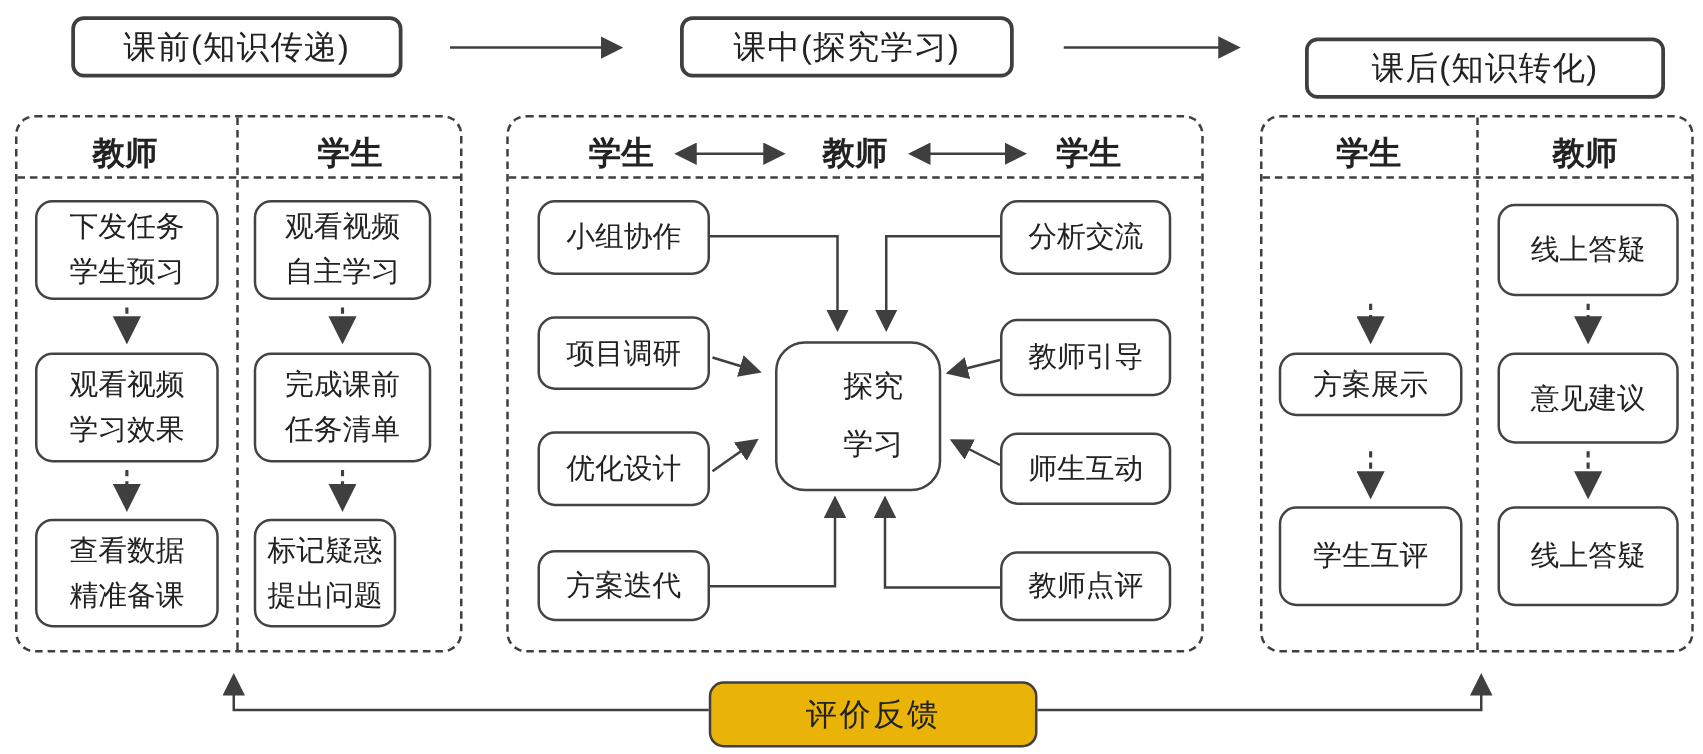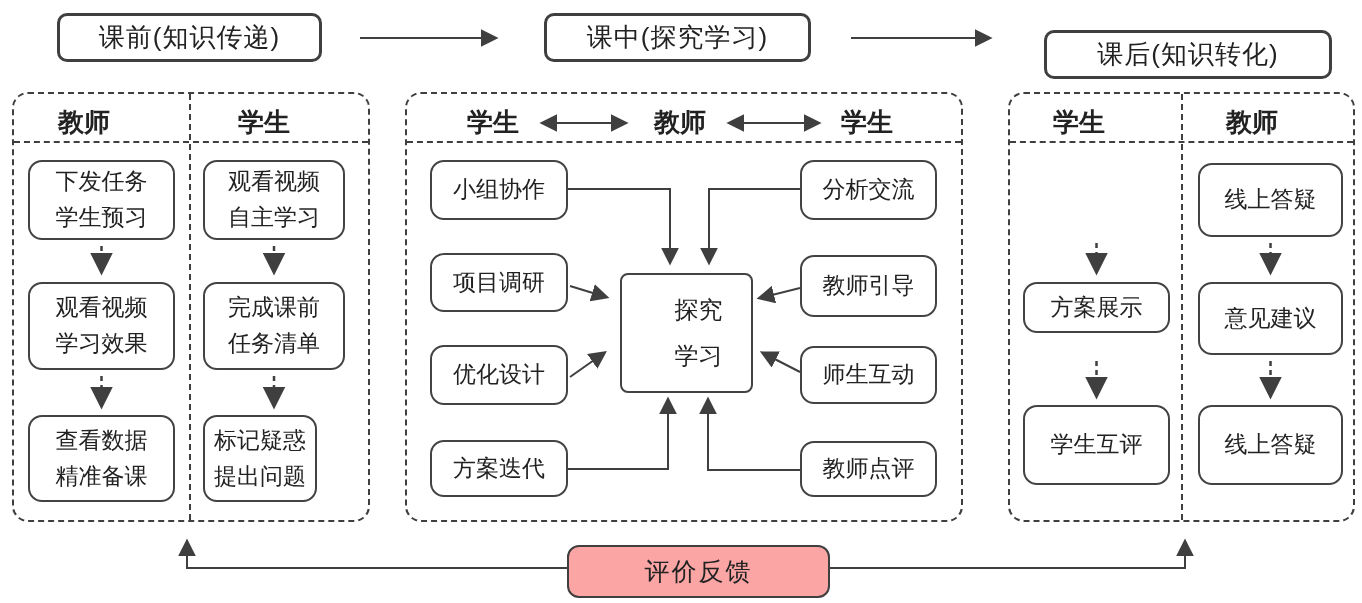--- a/index.html
+++ b/index.html
@@ -10,42 +10,42 @@
   .stage{
     position:absolute;border:3px solid #3f3f3f;border-radius:10px;
     display:flex;align-items:center;justify-content:center;
     font-size:26px;letter-spacing:1px;background:#fff;box-sizing:border-box;
   }
   .panel{
     position:absolute;border:2px dashed #3f3f3f;border-radius:16px;
     box-sizing:border-box;background:#fff;
   }
   .hdr{
-    position:absolute;font-size:26px;font-weight:bold;
+    position:absolute;font-size:26px;font-weight:bold;text-align:center;
     line-height:32px;
   }
   .hline{position:absolute;border-top:2px dashed #3f3f3f;}
   .vline{position:absolute;border-left:2px dashed #3f3f3f;}
   .step{
     position:absolute;border:2.5px solid #434343;border-radius:14px;
     display:flex;align-items:center;justify-content:center;text-align:center;
     font-size:23px;line-height:1.55;white-space:pre-line;background:#fff;
     box-sizing:border-box;
   }
   .center-box{
-    position:absolute;border:2.5px solid #434343;border-radius:8px;
+    position:absolute;border:2.5px solid #434343;border-radius:24px;
     display:flex;align-items:center;justify-content:center;text-align:center;
     font-size:24px;line-height:1.9;white-space:pre-line;background:#fff;
     box-sizing:border-box;
     padding-left:24px;
   }
   .feedback{
     position:absolute;border:2.5px solid #3f3f3f;border-radius:12px;
     display:flex;align-items:center;justify-content:center;
-    font-size:25px;letter-spacing:2px;background:#fca5a5;box-sizing:border-box;text-align:right;
+    font-size:25px;letter-spacing:2px;background:#eab308;box-sizing:border-box;text-align:right;
   }
   svg.overlay{position:absolute;left:0;top:0;pointer-events:none;}
   svg.overlay path{fill:none;stroke:#3f3f3f;stroke-width:2;}
   svg.overlay path.dash{stroke-dasharray:5 4;stroke-width:2.5;}
 </style>
 </head>
 <body>
 
 <div class="canvas">
 

